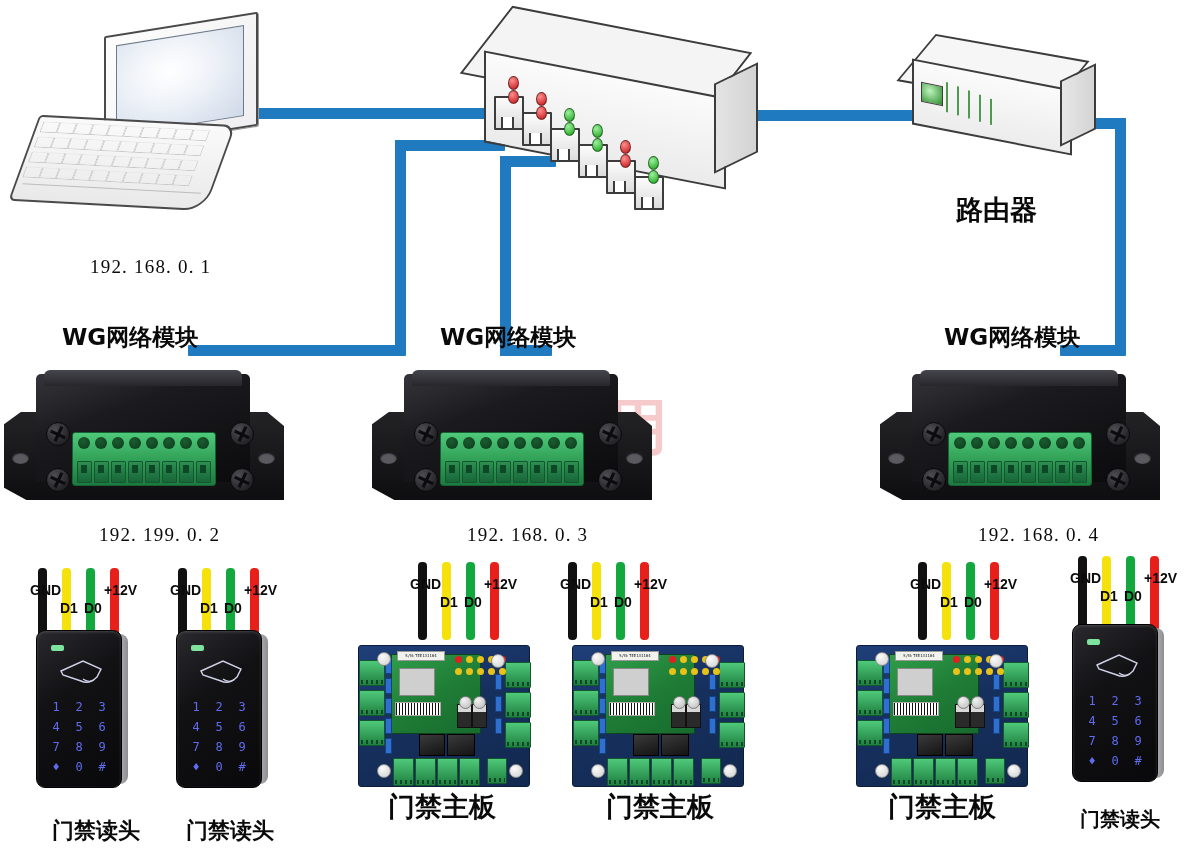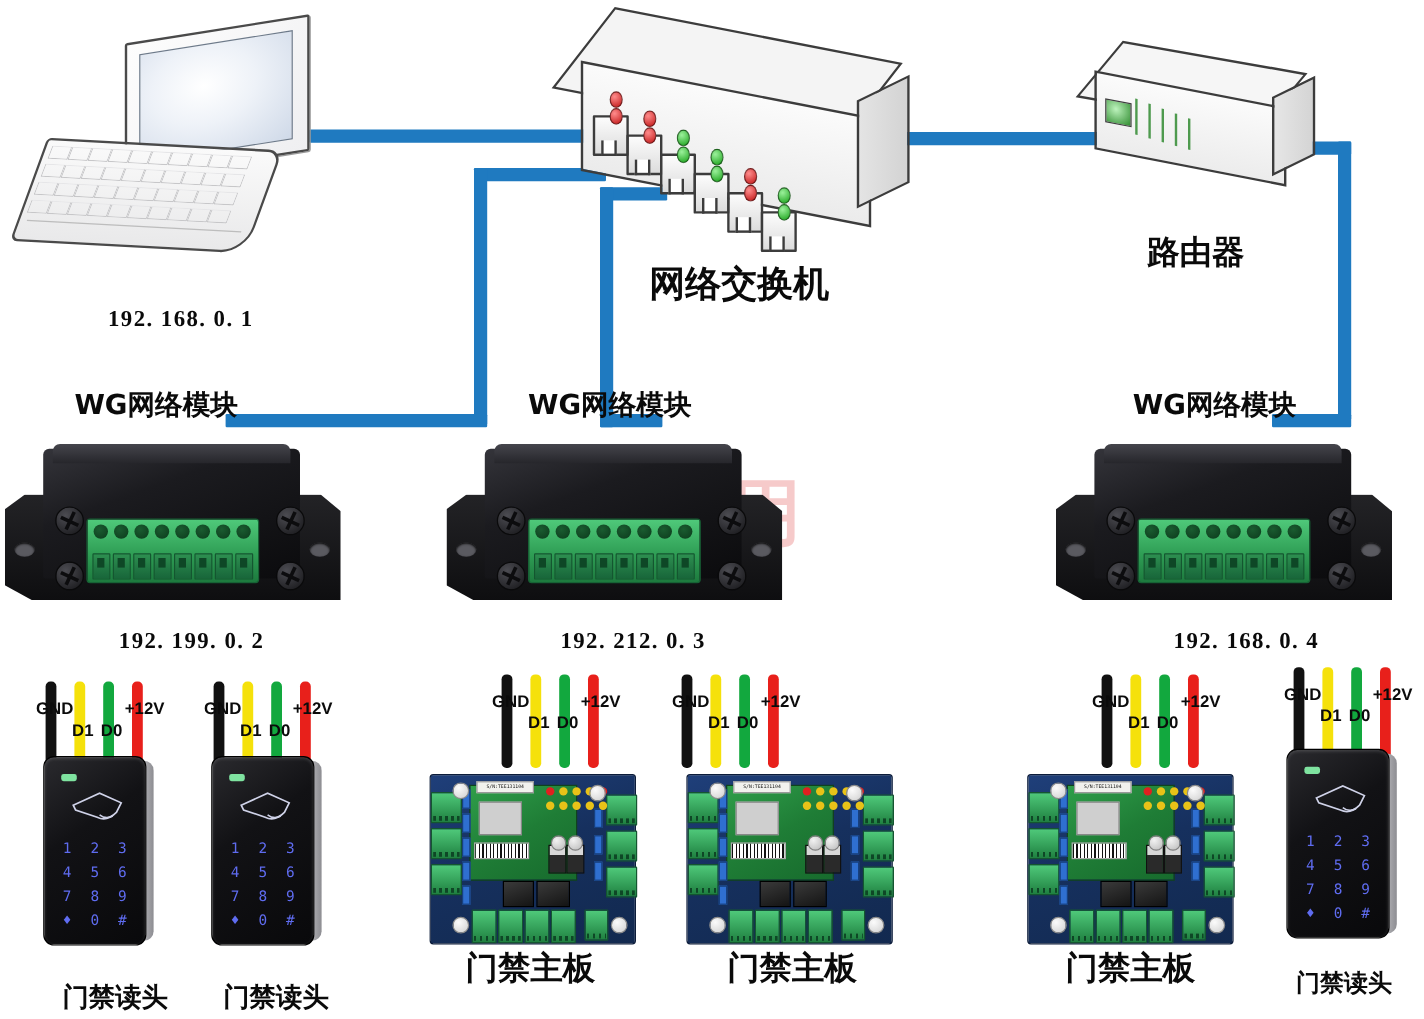--- a/index.html
+++ b/index.html
@@ -2,21 +2,21 @@
 <html><head>
 <meta charset="utf-8">
 <style>
   html,body{margin:0;padding:0;background:#ffffff;}
   body{width:1187px;height:849px;position:relative;overflow:hidden;
        font-family:"Liberation Serif","DejaVu Serif",serif;}
   .stage{position:absolute;left:0;top:0;width:1187px;height:849px;}
   .cable{position:absolute;background:#1f7ac0;border-radius:1px;}
   .lbl{position:absolute;white-space:nowrap;color:#0a0a0a;
        font-family:"Liberation Serif","DejaVu Serif",serif;}
-  .ip{font-size:19px;letter-spacing:1.2px;font-weight:700;}
+  .ip{font-size:19px;letter-spacing:1.2px;font-weight:400;}
   .cn{font-family:"DejaVu Sans","Liberation Sans",sans-serif;font-weight:700;}
 
   
   .lt-screen{position:absolute;left:104px;top:24px;width:150px;height:110px;
      background:linear-gradient(135deg,#fdfdfd,#efeff1);
      border:2px solid #4a4a4a;border-radius:2px;
      transform:skewY(-9deg) ;box-shadow:1px 1px 0 #9a9a9a;}
   .lt-glass{position:absolute;left:10px;top:9px;right:12px;bottom:10px;
      background:radial-gradient(ellipse at 42% 38%,#ffffff 0%,#eef2f8 42%,#cfd9e8 100%);
      border:1.5px solid #6d7a8a;}
@@ -248,21 +248,20 @@
         <div class="led g" style="left: 564px; top: 108px;"></div>
         <div class="led g" style="left: 564px; top: 122px;"></div>
         <div class="led g" style="left: 592px; top: 124px;"></div>
         <div class="led g" style="left: 592px; top: 138px;"></div>
         <div class="led r" style="left: 620px; top: 140px;"></div>
         <div class="led r" style="left: 620px; top: 154px;"></div>
         <div class="led g" style="left: 648px; top: 156px;"></div>
         <div class="led g" style="left: 648px; top: 170px;"></div>
       </div>
   </div>
-  <div class="lbl cn" style="left:541px;top:217px;font-size:30px;">网络交换机</div>
 
   <div>
     <div class="rt-top"></div>
     <div class="rt-front"></div>
     <div class="rt-side"></div>
     <div class="rt-led"></div>
     <div class="rt-wave" id="rtwave">
         <b style="left: 8px; top: 2px; height: 30px;"></b>
         <b style="left: 19px; top: 4px; height: 29px;"></b>
         <b style="left: 30px; top: 6px; height: 28px;"></b>
@@ -327,21 +326,21 @@
         <u style="left: 72px;"></u>
         <i style="left: 90px;"></i>
         <u style="left: 89px;"></u>
         <i style="left: 107px;"></i>
         <u style="left: 106px;"></u>
         <i style="left: 124px;"></i>
         <u style="left: 123px;"></u>
       </div>
   </div>
   <div class="lbl cn" style="left:440px;top:322px;font-size:23px;">WG网络模块</div>
-  <div class="lbl ip" style="left:467px;top:524px;">192. 212. 0. 3</div>
+  <div class="lbl ip" style="left:467px;top:524px;">192. 168. 0. 3</div>
 
   <div class="wg" style="left:880px;top:360px;">
     <div class="plate"></div>
     <div class="body"></div>
     <div class="bodytop"></div>
     <div class="screw" style="left:42px;top:62px;"></div>
     <div class="screw" style="left:226px;top:62px;"></div>
     <div class="screw" style="left:42px;top:108px;"></div>
     <div class="screw" style="left:226px;top:108px;"></div>
     <div class="hole" style="left:8px;top:92px;"></div>

